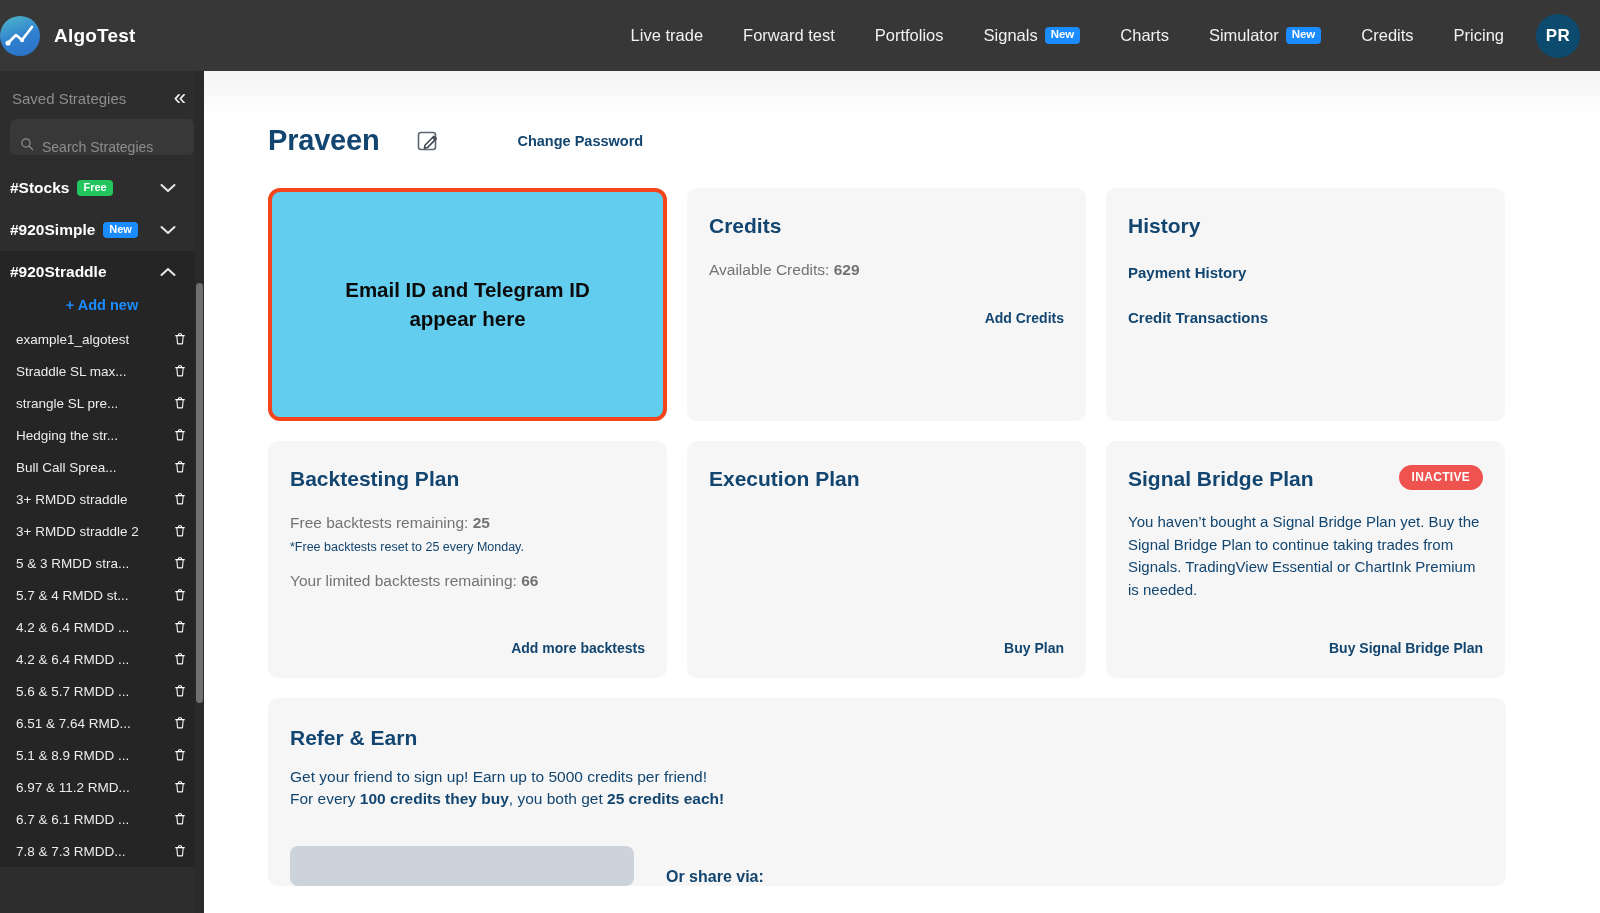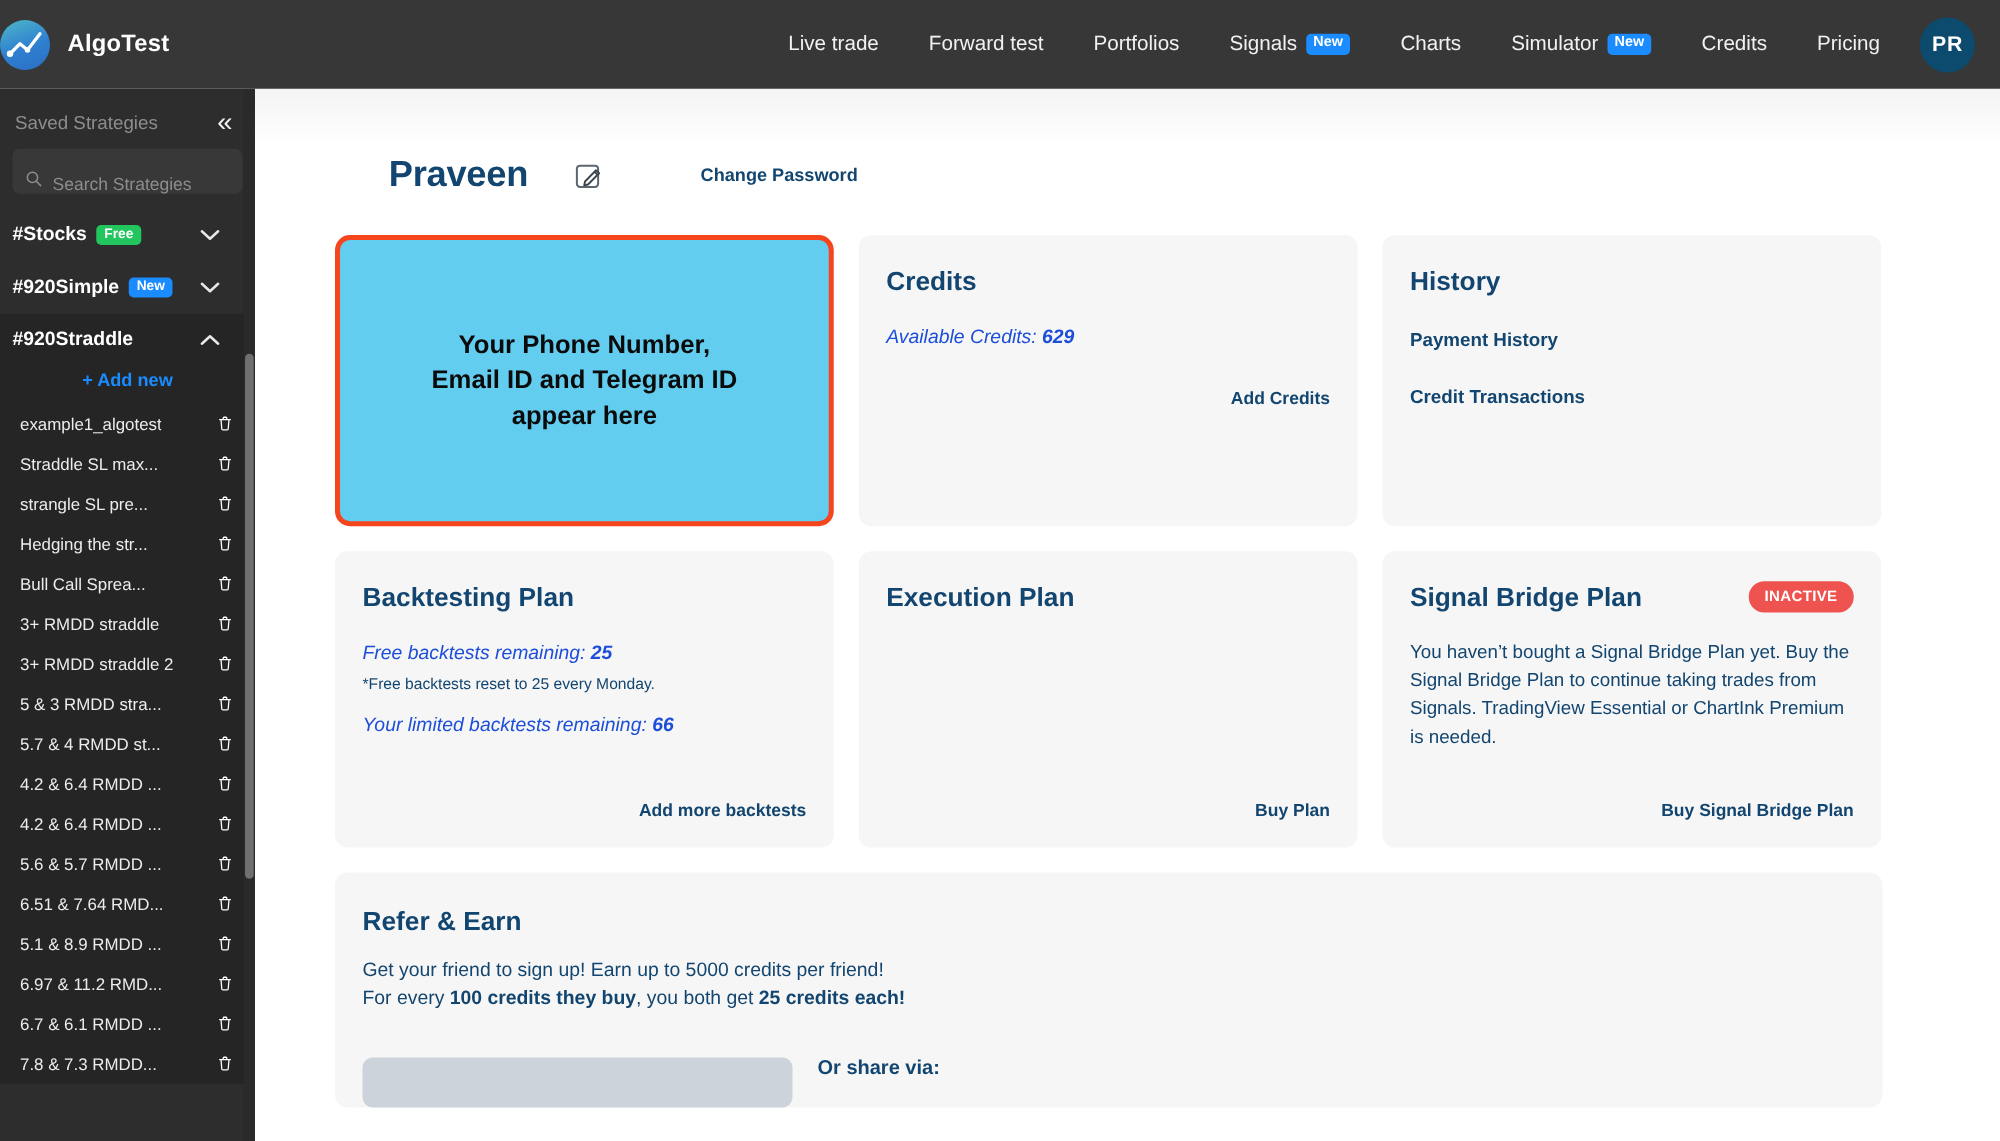--- a/index.html
+++ b/index.html
@@ -109,41 +109,40 @@
   
   .main {
     position: absolute; top: 71px; left: 204px;
     width: 1396px; height: 842px;
     background: linear-gradient(#f4f4f4 0px, #ffffff 46px, #ffffff 100%);
     overflow: hidden;
   }
   .page-head {
     display: flex; align-items: center; gap: 22px;
     padding: 53px 0 0 64px;
-    margin-left: 43px;
   }
   .page-title { font-size: 29px; font-weight: 700; color: #12456f; letter-spacing: -.2px; }
   .edit-icon { width: 26px; height: 26px; cursor: pointer; margin-left: 14px; }
   .change-pwd {
     margin-left: 54px; font-size: 14.5px; font-weight: 700; color: #12456f; cursor: pointer;
   }
 
   .grid {
     display: grid; grid-template-columns: repeat(3, 399px);
     gap: 20px; padding: 31px 0 0 64px;
   }
   .card {
     background: #f6f6f6; border-radius: 10px;
     padding: 26px 22px 22px 22px;
     position: relative;
   }
   .card.r1 { min-height: 233px; }
   .card.r2 { min-height: 237px; }
   .card-title { font-size: 21px; font-weight: 700; color: #12456f; }
-  .card-line { font-size: 15.5px; color: #1d4ed8; margin-top: 23px; font-style: italic; }
+  .card-line { font-size: 15.5px; color: #737373; margin-top: 23px; }
   .card-line b { font-weight: 700; }
   .card-note { font-size: 12.5px; color: #12456f; margin-top: 8px; }
   .card-link {
     position: absolute; right: 22px; bottom: 22px;
     font-size: 14px; font-weight: 700; color: #12456f; cursor: pointer;
   }
   .hist-link { font-size: 15px; font-weight: 700; color: #12456f; margin-top: 26px; cursor: pointer; }
 
   
   .card-highlight {
@@ -167,21 +166,21 @@
   
   .refer {
     margin: 20px 0 0 64px; width: 1238px; min-height: 180px;
     background: #f6f6f6; border-radius: 10px; padding: 28px 22px 0 22px;
     position: relative;
   }
   .refer-title { font-size: 21px; font-weight: 700; color: #12456f; }
   .refer-l1 { font-size: 15.5px; color: #12456f; margin-top: 18px; }
   .refer-l2 { font-size: 15.5px; color: #12456f; margin-top: 4px; }
   .refer-l2 b { font-weight: 700; }
-  .refer-row { display: flex; align-items: flex-start; gap: 20px; margin-top: 38px; }
+  .refer-row { display: flex; align-items: flex-end; gap: 32px; margin-top: 38px; }
   .code-box {
     width: 344px; height: 40px; background: #cdd3da; border-radius: 8px;
   }
   .share-label { font-size: 16px; font-weight: 700; color: #12456f; }
 </style>
 </head>
 <body>
 
 <div id="app">
 
@@ -417,21 +416,20 @@
           <line x1="17.6" y1="9.4" x2="20.1" y2="11.9" stroke="#3c4650" stroke-width="1.5"></line>
         </svg>
       </span>
       <div class="change-pwd">Change Password</div>
     </div>
 
     <div class="grid">
 
       <div class="card card-highlight r1">
         <div class="ph">
-          <div>Your Phone Number,</div>
           <div>Email ID and Telegram ID</div>
           <div>appear here</div>
         </div>
       </div>
 
       <div class="card r1">
         <div class="card-title">Credits</div>
         <div class="card-line">
           <span>Available Credits:</span>
           <b>629</b>

